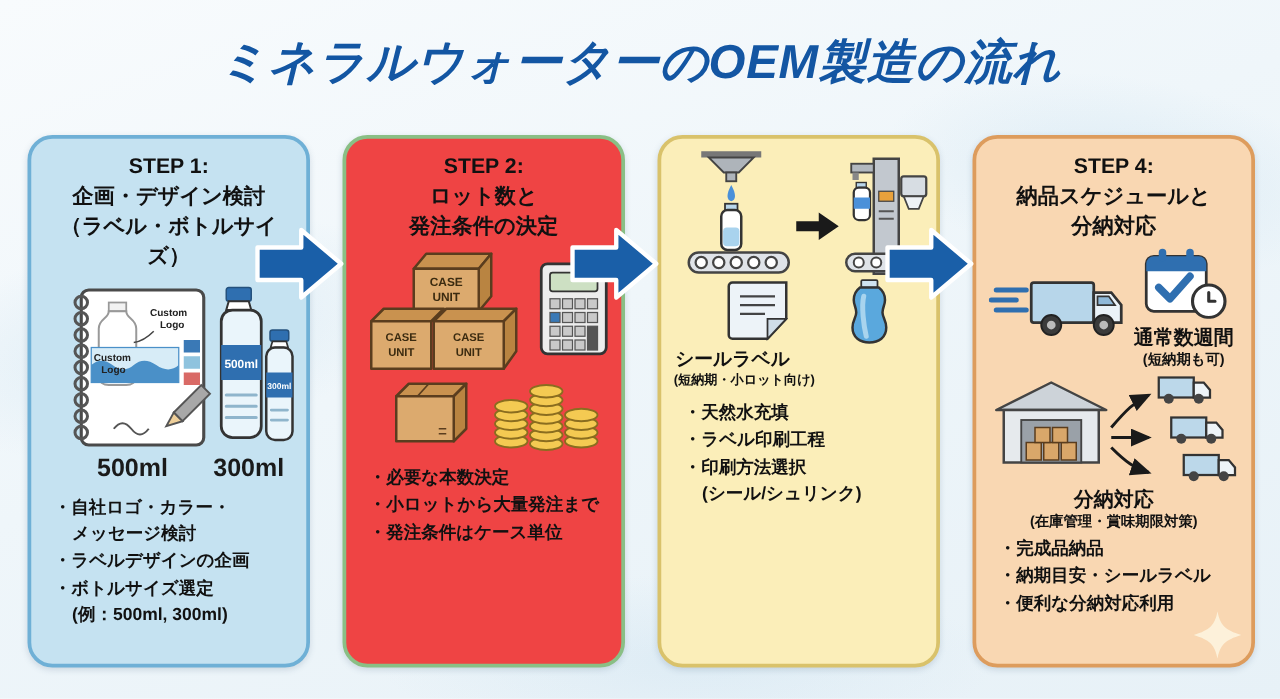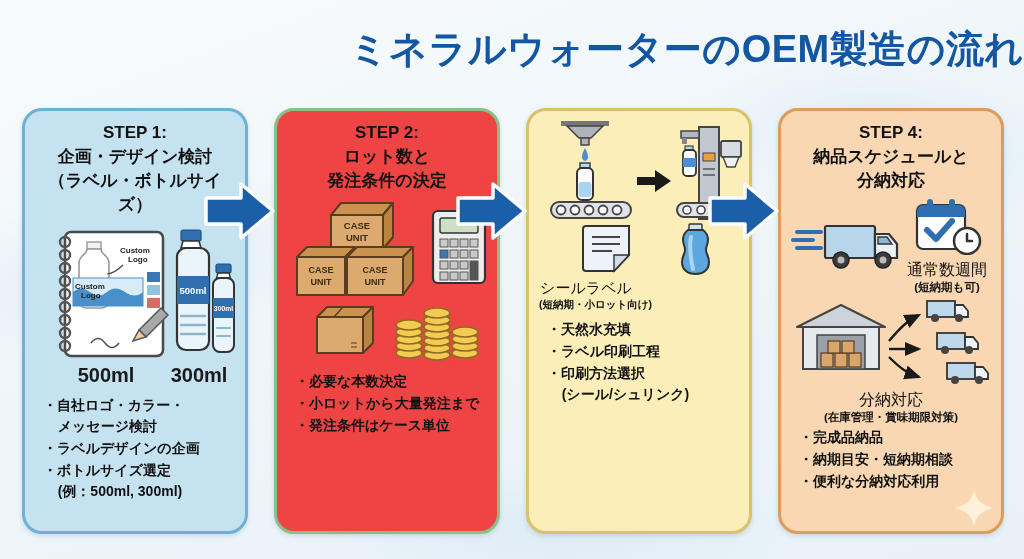--- a/index.html
+++ b/index.html
@@ -7,22 +7,22 @@
     width:1024px;height:559px;overflow:hidden;position:relative;
     font-family:"Liberation Sans","DejaVu Sans",sans-serif;
     background:linear-gradient(160deg,#f8fbfd 0%,#eff6fa 45%,#e7f1f7 100%);
   }
   .bg-wave{position:absolute;border-radius:50%;pointer-events:none;}
   .bg-wave.w1{left:-80px;top:180px;width:420px;height:180px;background:radial-gradient(ellipse at center,rgba(175,210,232,.30),rgba(175,210,232,0) 70%);transform:rotate(-12deg);}
   .bg-wave.w2{right:-60px;top:60px;width:380px;height:160px;background:radial-gradient(ellipse at center,rgba(175,210,232,.28),rgba(175,210,232,0) 70%);transform:rotate(8deg);}
   .bg-wave.w3{left:300px;bottom:-40px;width:500px;height:140px;background:radial-gradient(ellipse at center,rgba(185,215,235,.25),rgba(185,215,235,0) 70%);}
 
   .title{
-    position:absolute;top:24px;left:0;width:100%;text-align:right;
-    font-size:38px;font-weight:bold;color:#1356a3;letter-spacing:.5px;
+    position:absolute;top:24px;left:0;width:100%;text-align:center;
+    font-size:38px;font-weight:bold;color:#1356a3;letter-spacing:.5px;font-style:italic;
   }
 
   .cards{position:absolute;left:22px;top:108px;width:880px;display:flex;gap:26px;}
   .card{
     width:226px;height:426px;border:3px solid;border-radius:20px;
     box-sizing:border-box;padding:8px 10px 6px;position:relative;
     box-shadow:0 2px 5px rgba(60,90,120,.18);
   }
   .card1{background:#c5e2f1;border-color:#6fb0d6;}
   .card2{background:#ef4444;border-color:#8abf85;}
@@ -33,21 +33,21 @@
     text-align:center;font-size:17px;font-weight:bold;color:#111;
     line-height:1.42;white-space:pre-line;margin:2px 0 4px;
   }
   .illu{display:block;margin:0 auto;}
   .captions{display:flex;font-size:20px;font-weight:bold;color:#1a1a1a;margin-top:2px;}
   .captions span:first-child{width:128px;padding-left:14px;text-align:center;box-sizing:border-box;}
   .captions span:last-child{flex:1;text-align:center;}
 
   .labelrow{display:flex;margin-top:2px;}
   .labelrow .col{width:50%;text-align:center;}
-  .lab{font-size:16px;font-weight:normal;color:#111;line-height:1.25;}
+  .lab{font-size:16px;font-weight:bold;color:#111;line-height:1.25;}
   .sub{font-size:10.5px;font-weight:bold;color:#111;white-space:nowrap;line-height:1.3;}
   .sub.wide{font-size:11.5px;}
 
   .bullets{list-style:none;margin:8px 0 0;padding:0 0 0 8px;}
   .bullets li{
     font-size:14px;font-weight:bold;color:#111;line-height:1.55;
     padding-left:1.05em;text-indent:-1.05em;white-space:pre-line;
   }
   .bullets li::before{content:"・";}
 
@@ -357,21 +357,21 @@
             <circle cx="32" cy="19" r="4" fill="#444"></circle>
         </g>
       </g>
     </svg>
     <div class="centerlab">
       <div class="lab">分納対応</div>
       <div class="sub wide">(在庫管理・賞味期限対策)</div>
     </div>
     <ul class="bullets" style="margin-top:2px">
       <li>完成品納品</li>
-      <li>納期目安・短納期相談</li>
+      <li>納期目安・シールラベル</li>
       <li>便利な分納対応利用</li>
     </ul>
     <svg class="sparkle" width="42" height="42" viewBox="0 0 42 42">
       <path d="M21,2 C23,13 27,17 40,21 C27,25 23,29 21,40 C19,29 15,25 2,21 C15,17 19,13 21,2 Z" fill="#fdf4de" opacity="0.9"></path>
     </svg>
   </div>
 </div>
 
 <svg class="step-arrow a1" width="74" height="62" viewBox="0 0 74 62">
   <polygon points="3,18 38,18 38,4 70,31 38,58 38,44 3,44" fill="#1a5fa8" stroke="#ffffff" stroke-width="3.5" stroke-linejoin="round"></polygon>

